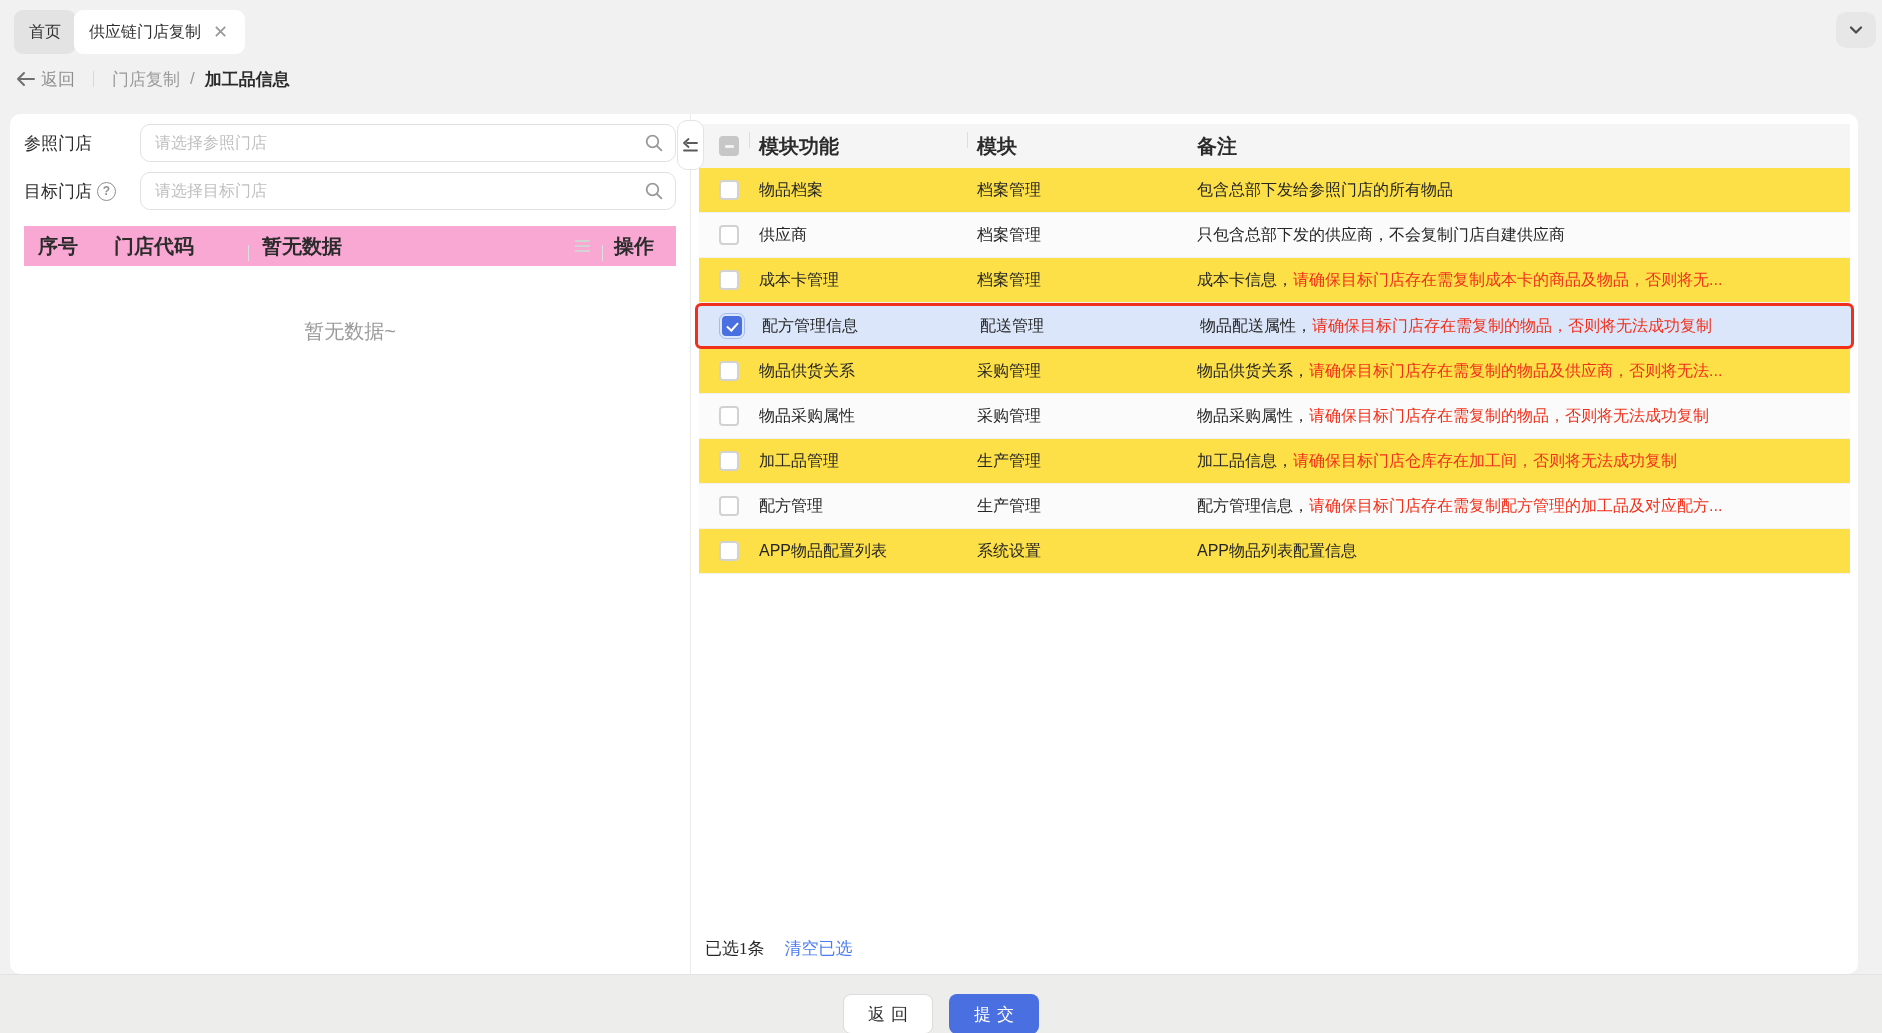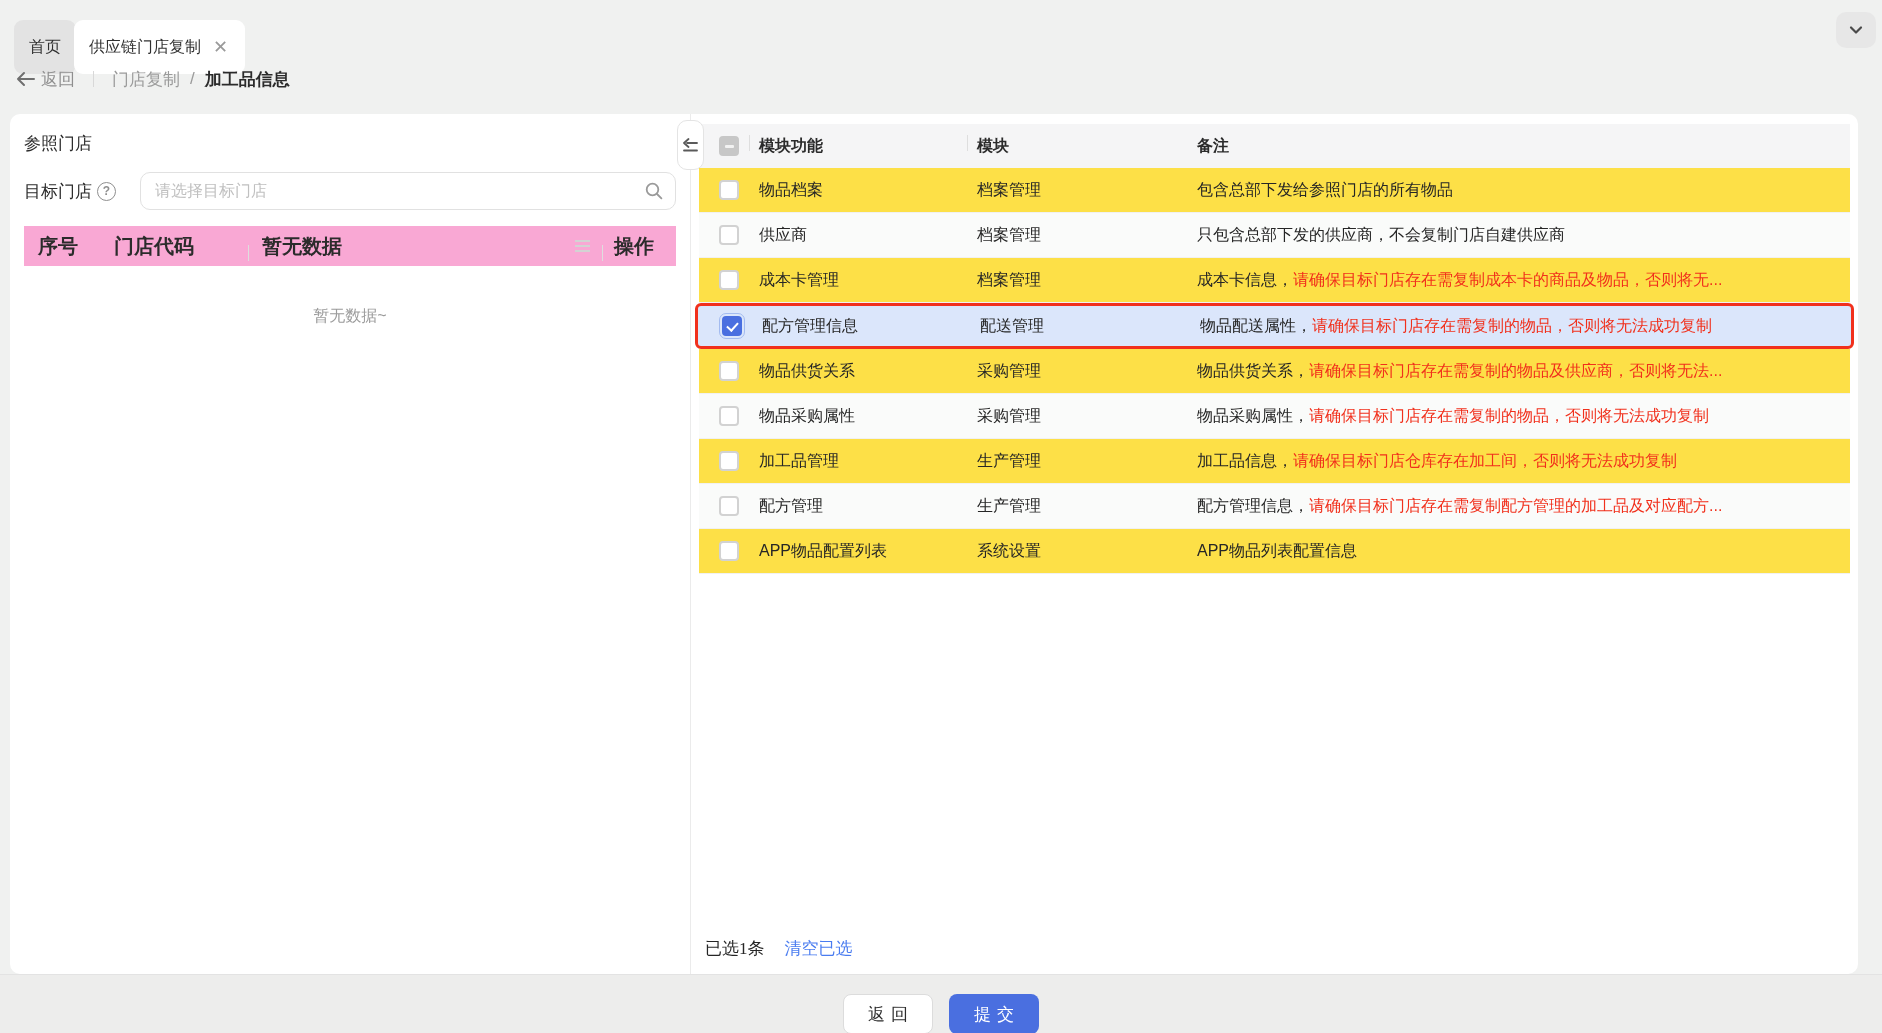--- a/index.html
+++ b/index.html
@@ -8,21 +8,21 @@
     font-family:"Liberation Sans","DejaVu Sans",sans-serif;
     background:var(--page-bg,#f0f1f0);
     color:#262626;
     font-size:16px;
   }
   .page { position:relative; width:1882px; height:1033px; }
 
   
   .tabbar { position:absolute; left:0; top:0; width:100%; height:56px; }
   .tab {
-    position:absolute; top:20px; height:54px; border-radius:9px;
+    position:absolute; top:10px; height:44px; border-radius:9px;
     display:flex; align-items:center; padding:0 15px; font-size:16px; cursor:pointer;
     color:#303030;
   }
   .tab-home { left:14px; background:var(--tab-bg,#e3e3e3); }
   .tab-active { left:74px; background:#ffffff; gap:10px; }
   .tab-close { color:#9a9a9a; font-size:18px; line-height:1; padding:2px; }
   .tab-more {
     position:absolute; right:6px; top:12px; width:40px; height:36px; border-radius:10px;
     background:#e7e7e7; display:flex; align-items:center; justify-content:center; cursor:pointer;
   }
@@ -69,25 +69,25 @@
   .lh0 { width:64px; padding-left:14px; }
   .lh1 { width:160px; padding-left:26px; }
   .lh2 { flex:1; padding-left:14px; position:relative; }
   .lh3 { width:40px; display:flex; justify-content:center; }
   .lh4 { width:74px; padding-left:12px; position:relative; }
   .lh2::before, .lh4::before {
     content:""; position:absolute; left:0; top:12px; width:1px; height:16px; background:#dedede;
   }
   .hamb { display:flex; flex-direction:column; gap:3px; }
   .hamb span { display:block; width:15px; height:2px; background:#d3d3d3; }
-  .empty-text { text-align:center; color:#9b9b9b; margin-top:40px; font-size:16px; }
+  .empty-text { text-align:center; color:#9b9b9b; margin-top:52px; font-size:20px; }
 
   
   .rtable { margin-top:10px; }
-  .rhead { display:flex; align-items:center; height:44px; background:#f5f5f6; font-weight:bold; font-size:16px; color:#2b2b2b; }
+  .rhead { display:flex; align-items:center; height:44px; background:#f5f5f6; font-weight:bold; font-size:20px; color:#2b2b2b; }
   .rrow  { display:flex; align-items:center; height:45px; border-bottom:1px solid #f1f1f1; font-size:16px; cursor:pointer; background:#fde047; }
   .rrow:nth-child(even) { background:#fafbfa; }
   .rc0 { width:56px; padding-left:20px; display:flex; align-items:center; }
   .rc1 { width:218px; padding-left:4px; position:relative; }
   .rc2 { width:220px; padding-left:4px; position:relative; }
   .rc3 { flex:1; padding-left:4px; position:relative; white-space:nowrap; overflow:hidden; }
   .rhead .rc1::before, .rhead .rc2::before, .rhead .rc3::before {
     content:""; position:absolute; left:-6px; top:-1px; width:1px; height:16px; background:#dedede;
   }
   .rrow.selected {
@@ -155,20 +155,29 @@
     <span class="crumb-parent">门店复制</span>
     <span class="crumb-sep">/</span>
     <span class="crumb-current">加工品信息</span>
   </div>
 
   <div class="card">
 
     <div class="left-section">
       <div class="form-row">
         <span class="form-label">参照门店</span>
+        <span class="inputwrap">
+          <input type="text" placeholder="请选择参照门店" style="">
+          <span class="search-ic">
+            <svg width="20" height="20" viewBox="0 0 20 20">
+                <circle cx="8.5" cy="8.5" r="5.8" fill="none" stroke="#9a9a9a" stroke-width="1.8"></circle>
+                <path d="M13 13 L17.4 17.4" stroke="#9a9a9a" stroke-width="1.8" stroke-linecap="round"></path>
+              </svg>
+          </span>
+        </span>
       </div>
       <div class="form-row">
         <span class="form-label">
           <span>目标门店</span>
           <span class="qmark">?</span>
         </span>
         <span class="inputwrap">
           <input type="text" placeholder="请选择目标门店" style="">
           <span class="search-ic">
             <svg width="20" height="20" viewBox="0 0 20 20">

